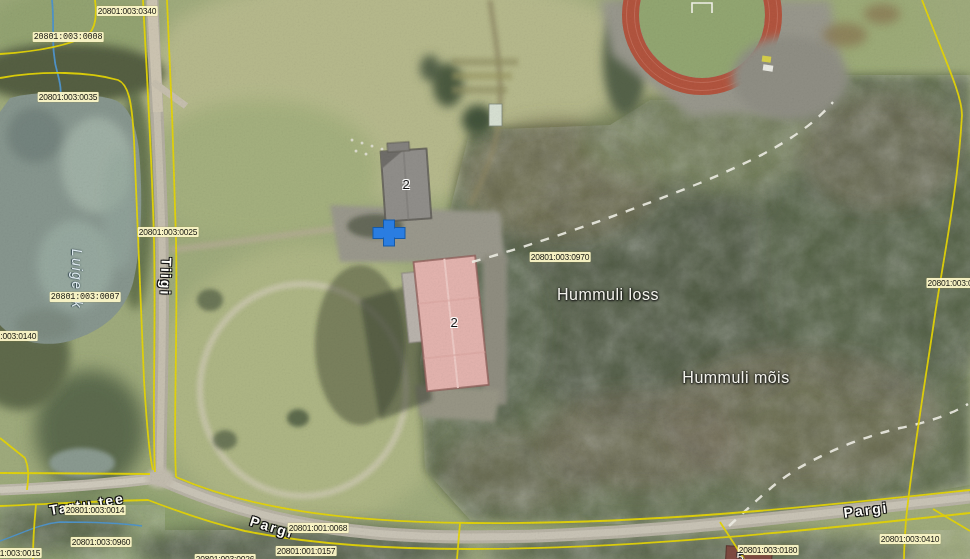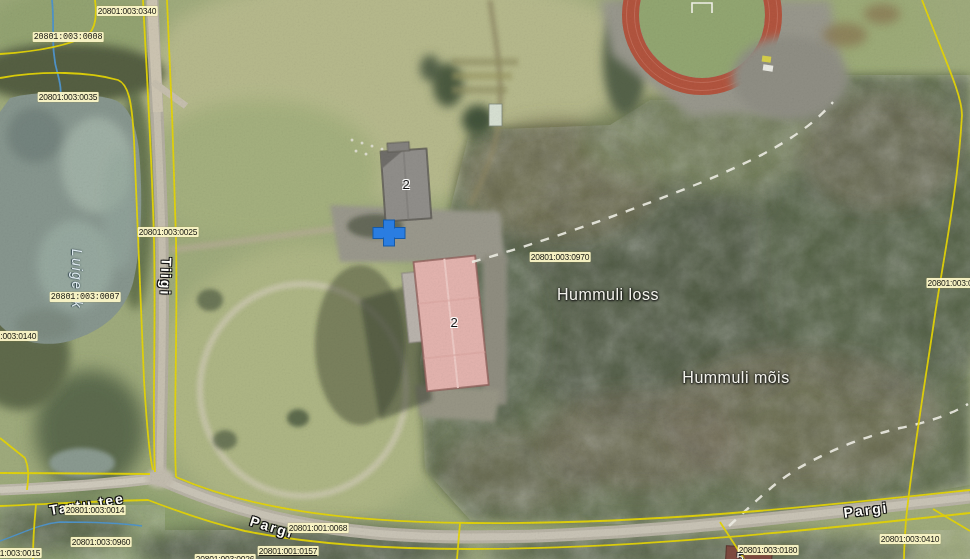--- a/index.html
+++ b/index.html
@@ -247,20 +247,20 @@
       <span class="map-label cad-label" style="left: 168px; top: 224px; transform: translate(-50%, -50%) rotate(0deg); margin-top: 8px;">20801:003:0025</span>
       <span class="map-label cad-label" style="left: 85px; top: 297px; transform: translate(-50%, -50%) rotate(0deg); font-family: Liberation Mono, monospace;">20801:003:0007</span>
       <span class="map-label cad-label" style="left: 7px; top: 336px; transform: translate(-50%, -50%) rotate(0deg);">20801:003:0140</span>
       <span class="map-label cad-label" style="left: 560px; top: 257px; transform: translate(-50%, -50%) rotate(0deg);">20801:003:0970</span>
       <span class="map-label cad-label" style="left: 950px; top: 283px; transform: translate(-50%, -50%) rotate(0deg);">20801:003:0</span>
       <span class="map-label cad-label" style="left: 95px; top: 510px; transform: translate(-50%, -50%) rotate(0deg);">20801:003:0014</span>
       <span class="map-label cad-label" style="left: 101px; top: 542px; transform: translate(-50%, -50%) rotate(0deg);">20801:003:0960</span>
       <span class="map-label cad-label" style="left: 225px; top: 559px; transform: translate(-50%, -50%) rotate(0deg);">20801:003:0026</span>
       <span class="map-label cad-label" style="left: 11px; top: 553px; transform: translate(-50%, -50%) rotate(0deg);">20801:003:0015</span>
       <span class="map-label cad-label" style="left: 318px; top: 528px; transform: translate(-50%, -50%) rotate(0deg);">20801:001:0068</span>
-      <span class="map-label cad-label" style="left: 288px; top: 551px; transform: translate(-50%, -50%) rotate(0deg); text-decoration: underline;">20801:001:0157</span>
+      <span class="map-label cad-label" style="left: 306px; top: 551px; transform: translate(-50%, -50%) rotate(0deg);">20801:001:0157</span>
       <span class="map-label cad-label" style="left: 768px; top: 550px; transform: translate(-50%, -50%) rotate(0deg);">20801:003:0180</span>
       <span class="map-label cad-label" style="left: 910px; top: 539px; transform: translate(-50%, -50%) rotate(0deg); text-align: center;">20801:003:0410</span>
       <span class="map-label bldg-num" style="left: 406px; top: 184px; transform: translate(-50%, -50%) rotate(0deg);">2</span>
       <span class="map-label bldg-num" style="left: 454px; top: 322px; transform: translate(-50%, -50%) rotate(0deg);">2</span>
       <span class="map-label bldg-num light" style="left: 740px; top: 557px; transform: translate(-50%, -50%) rotate(0deg);">5</span>
     </div>
 </div>
 
 </body></html>

